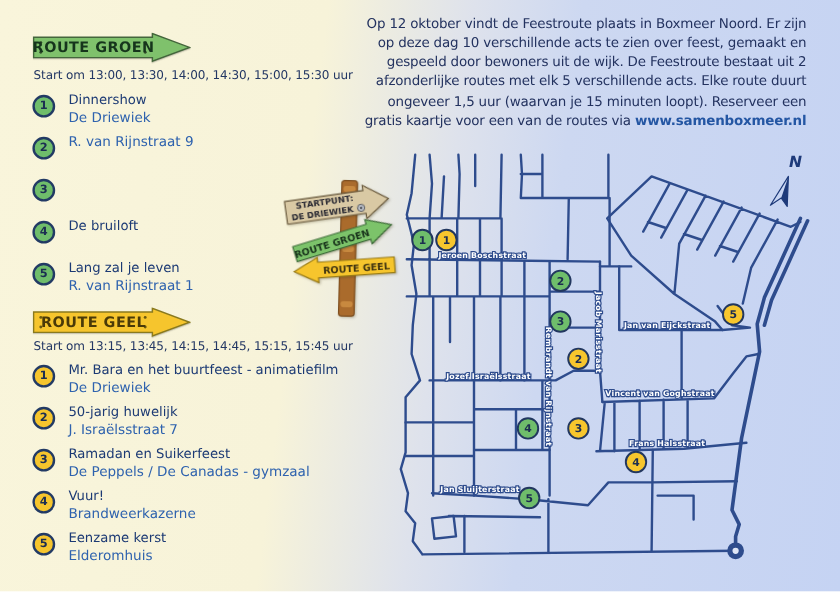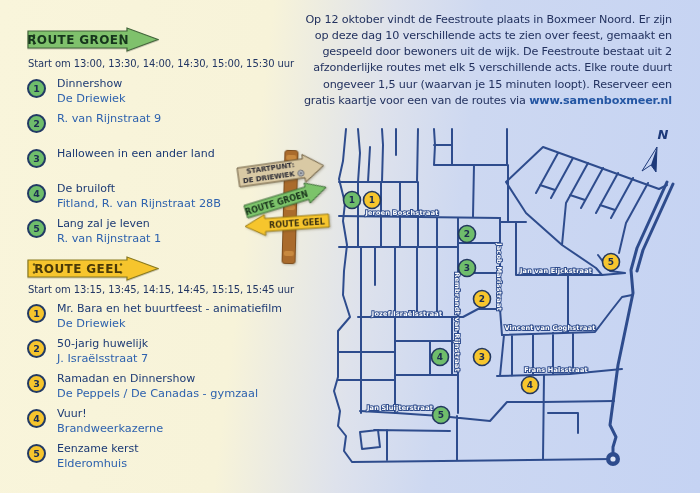--- a/index.html
+++ b/index.html
@@ -65,28 +65,26 @@
       </div>
       <div class="stop">
         <div class="badge groen">2</div>
         <div>
           <div class="stop-loc">R. van Rijnstraat 9</div>
         </div>
       </div>
       <div class="stop">
         <div class="badge groen">3</div>
         <div>
-          <div class="stop-title">Halloween in een ander land</div>
         </div>
       </div>
       <div class="stop">
         <div class="badge groen">4</div>
         <div>
           <div class="stop-title">De bruiloft</div>
-          <div class="stop-loc">Fitland, R. van Rijnstraat 28B</div>
         </div>
       </div>
       <div class="stop">
         <div class="badge groen">5</div>
         <div>
           <div class="stop-title">Lang zal je leven</div>
           <div class="stop-loc">R. van Rijnstraat 1</div>
         </div>
       </div>
     </div>
@@ -111,21 +109,21 @@
       <div class="stop">
         <div class="badge geel">2</div>
         <div>
           <div class="stop-title">50-jarig huwelijk</div>
           <div class="stop-loc">J. Israëlsstraat 7</div>
         </div>
       </div>
       <div class="stop">
         <div class="badge geel">3</div>
         <div>
-          <div class="stop-title">Ramadan en Dinnershow</div>
+          <div class="stop-title">Ramadan en Suikerfeest</div>
           <div class="stop-loc">De Peppels / De Canadas - gymzaal</div>
         </div>
       </div>
       <div class="stop">
         <div class="badge geel">4</div>
         <div>
           <div class="stop-title">Vuur!</div>
           <div class="stop-loc">Brandweerkazerne</div>
         </div>
       </div>

